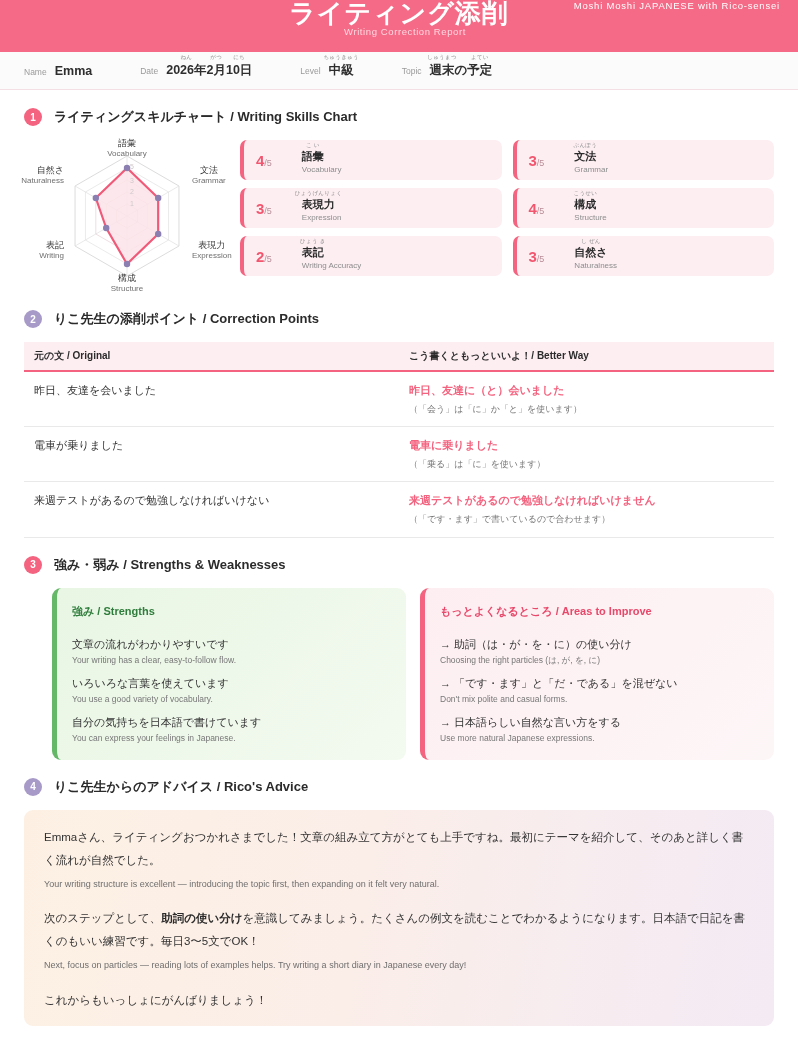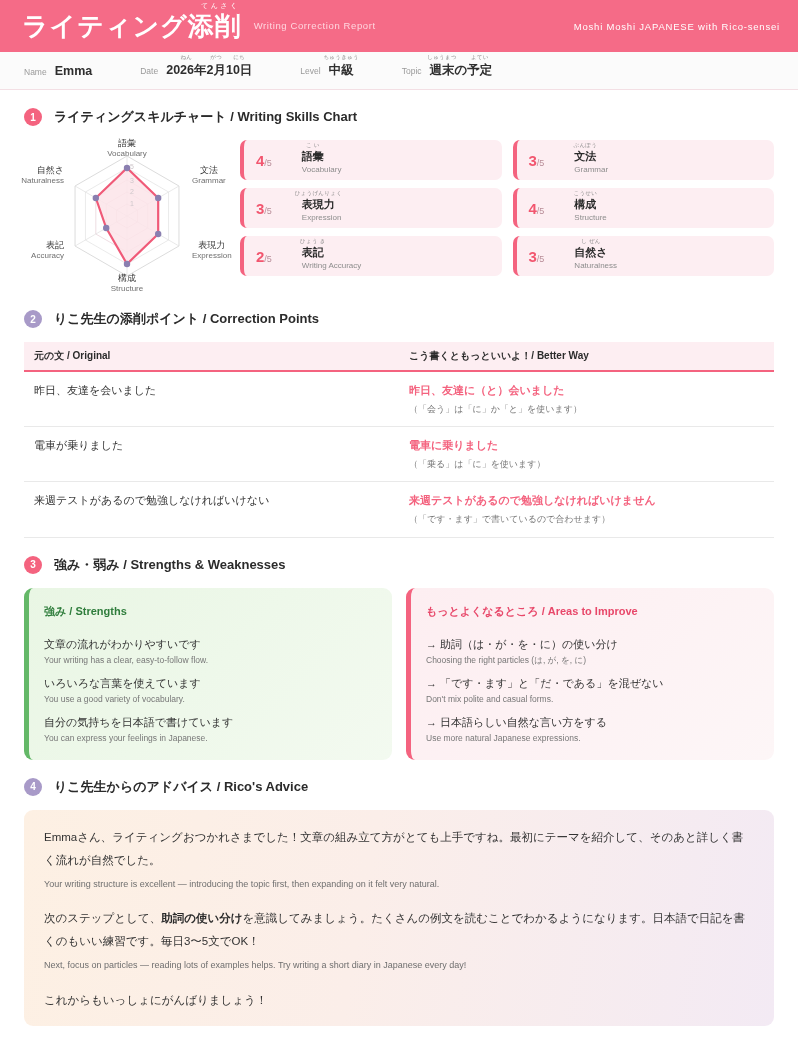--- a/index.html
+++ b/index.html
@@ -12,20 +12,21 @@
   }
   body { position: relative; }
 
   
   .header {
     height: 52px;
     background: #f56b87;
     display: flex; align-items: center;
     padding: 0 22px;
     position: relative;
+    flex-direction: column;
   }
   .brand-jp {
     font-size: 26px; font-weight: bold; color: #ffffff;
     letter-spacing: 1px; line-height: 1;
     position: relative; white-space: nowrap;
   }
   .brand-jp .ruby-top {
     position: absolute; top: -11px; right: 2px;
     font-size: 7px; font-weight: normal; letter-spacing: 2.5px;
     color: #ffffff;
@@ -116,20 +117,21 @@
   .orig-text { font-size: 11px; color: #333; line-height: 1.7; }
   .better-text { font-size: 11px; color: #f4637f; font-weight: bold; line-height: 1.7; }
   .note-text { font-size: 9px; color: #777; margin-top: 3px; line-height: 1.5; }
 
   
   .sw-row { display: flex; gap: 14px; }
   .sw-card { flex: 1; border-radius: 9px; padding: 13px 15px 15px 15px; }
   .sw-card.good {
     background: linear-gradient(135deg,#e9f6e4 0%,#f3faf0 100%);
     border-left: 5px solid #64b868;
+    margin-left: 28px;
   }
   .sw-card.bad {
     background: linear-gradient(135deg,#fdeef1 0%,#fdf6f7 100%);
     border-left: 5px solid #f4637f;
   }
   .sw-title { font-size: 11px; font-weight: bold; margin-bottom: 9px; position: relative; display: inline-block; }
   .sw-card.good .sw-title { color: #2f7d3c; }
   .sw-card.bad .sw-title { color: #e8486a; }
   .sw-jp { font-size: 11px; color: #333; margin-top: 7px; line-height: 1.65; }
   .sw-en { font-size: 8.5px; color: #777; margin-top: 2px; line-height: 1.4; }
@@ -228,21 +230,21 @@
       <div class="radar-label" style="left:168px;top:100px;">
         <div class="jp">表現力</div>
         <div class="en">Expression</div>
       </div>
       <div class="radar-label" style="left:103px;top:133px;transform:translateX(-50%);">
         <div class="jp">構成</div>
         <div class="en">Structure</div>
       </div>
       <div class="radar-label" style="right:166px;top:100px;text-align:right;">
         <div class="jp">表記</div>
-        <div class="en">Accuracy</div>
+        <div class="en">Writing</div>
       </div>
       <div class="radar-label" style="right:166px;top:25px;text-align:right;">
         <div class="jp">自然さ</div>
         <div class="en">Naturalness</div>
       </div>
     </div>
 
     <div class="score-cols">
       <div class="score-col">
         <div class="score-card">

